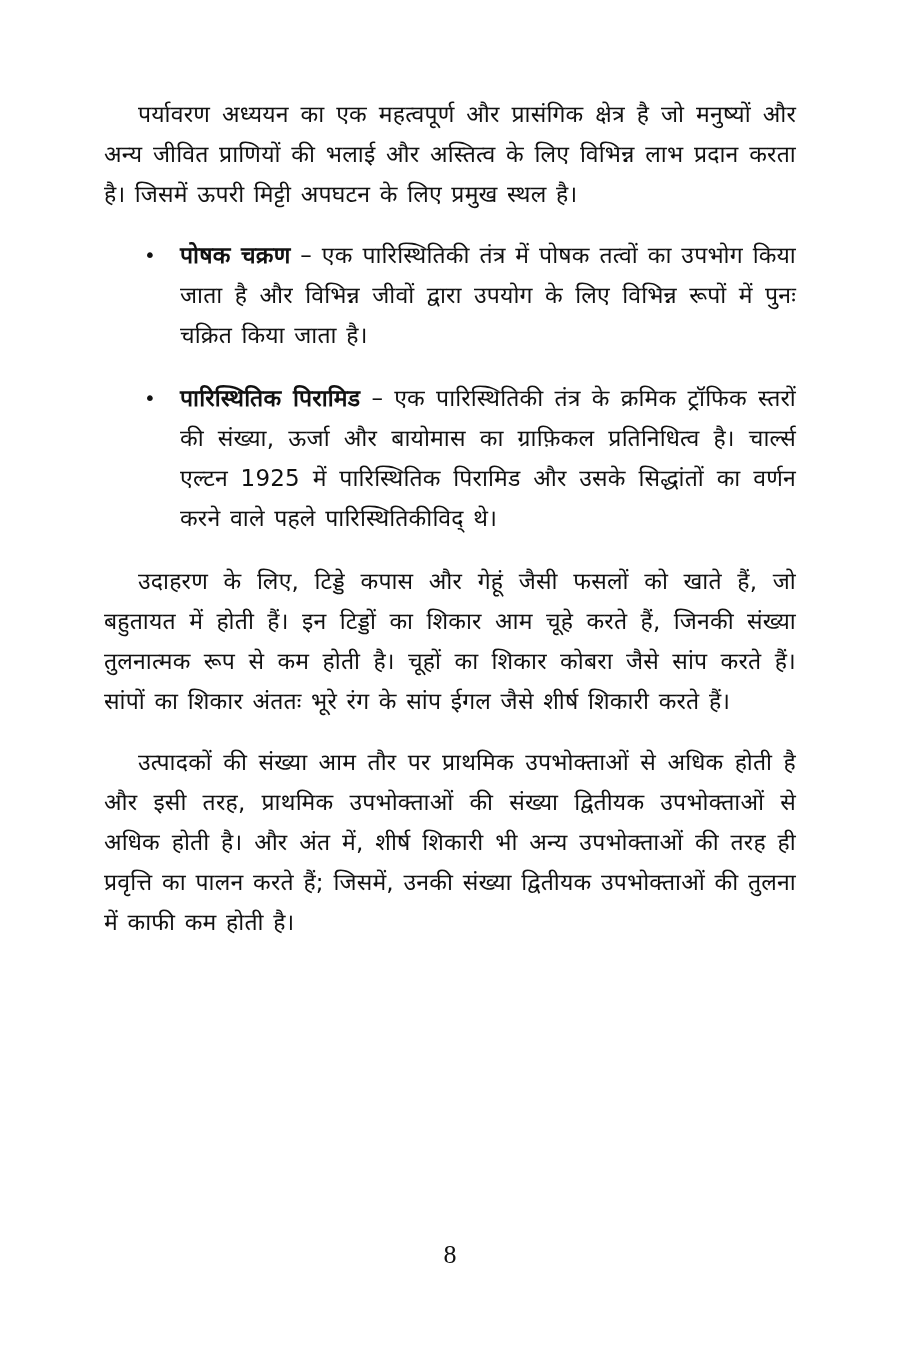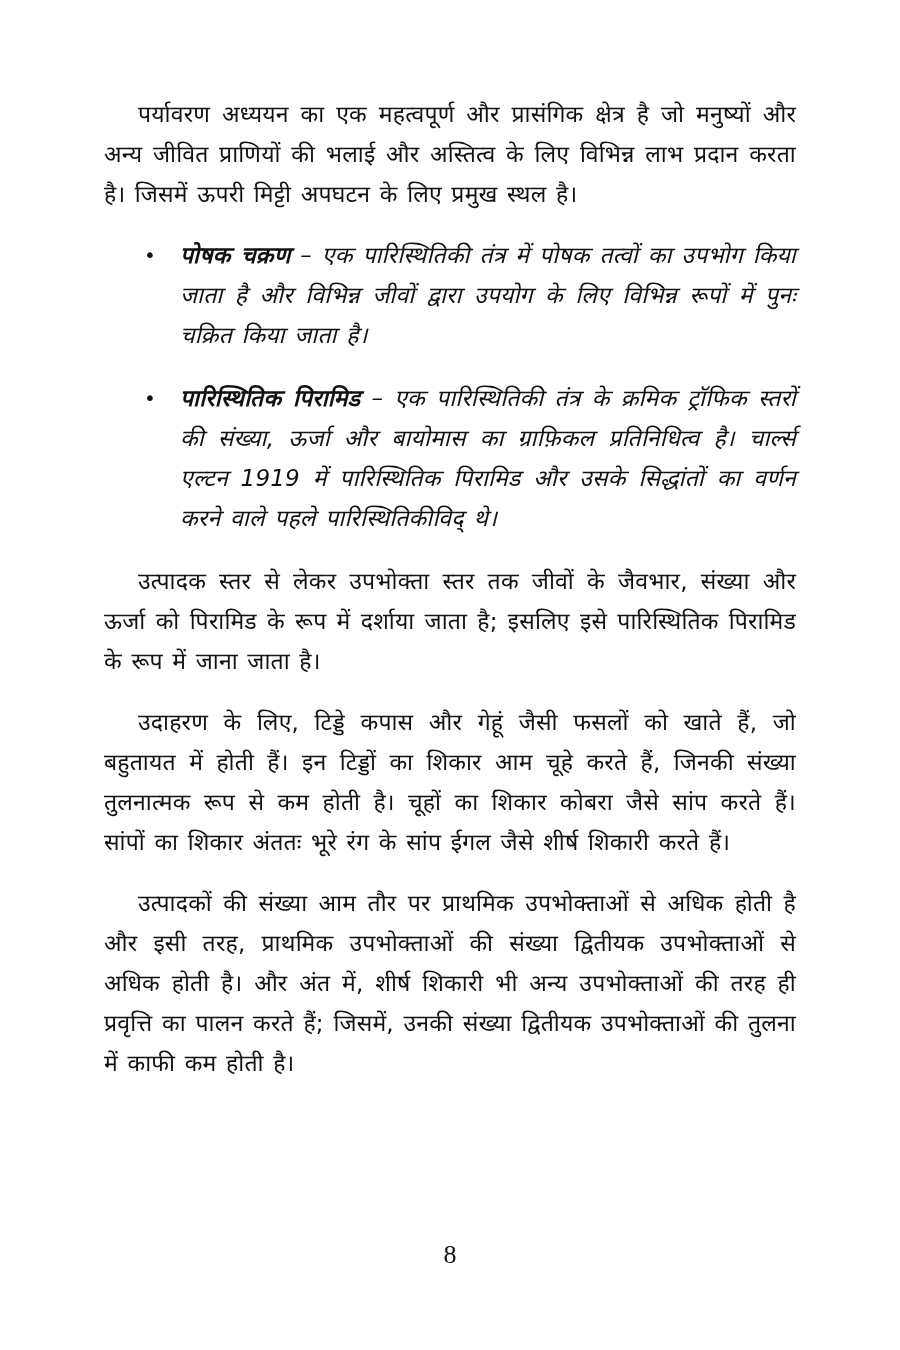--- a/index.html
+++ b/index.html
@@ -46,21 +46,20 @@
     line-height: 40px;
     color: #111111;
   }
   .bullet-body {
     flex: 1;
     font-size: 23px;
     line-height: 40px;
     text-align: justify;
     letter-spacing: 0.2px;
     word-spacing: 2px;
-    font-style: italic;
   }
   .bullet-term {
     font-weight: bold;
   }
   .page-number {
     position: absolute;
     left: 0;
     right: 0;
     bottom: 80px;
     text-align: center;
@@ -84,26 +83,25 @@
           <span class="bullet-term">पोषक चक्रण</span>
           <span>–</span>
           <span>एक पारिस्थितिकी तंत्र में पोषक तत्वों का उपभोग किया जाता है और विभिन्न जीवों द्वारा उपयोग के लिए विभिन्न रूपों में पुनः चक्रित किया जाता है।</span>
         </span>
       </li>
       <li>
         <span class="bullet-marker">•</span>
         <span class="bullet-body">
           <span class="bullet-term">पारिस्थितिक पिरामिड</span>
           <span>–</span>
-          <span>एक पारिस्थितिकी तंत्र के क्रमिक ट्रॉफिक स्तरों की संख्या, ऊर्जा और बायोमास का ग्राफ़िकल प्रतिनिधित्व है। चार्ल्स एल्टन 1919 में पारिस्थितिक पिरामिड और उसके सिद्धांतों का वर्णन करने वाले पहले पारिस्थितिकीविद् थे।</span>
+          <span>एक पारिस्थितिकी तंत्र के क्रमिक ट्रॉफिक स्तरों की संख्या, ऊर्जा और बायोमास का ग्राफ़िकल प्रतिनिधित्व है। चार्ल्स एल्टन 1925 में पारिस्थितिक पिरामिड और उसके सिद्धांतों का वर्णन करने वाले पहले पारिस्थितिकीविद् थे।</span>
         </span>
       </li>
     </ul>
 
-    <p class="para">उत्पादक स्तर से लेकर उपभोक्ता स्तर तक जीवों के जैवभार, संख्या और ऊर्जा को पिरामिड के रूप में दर्शाया जाता है; इसलिए इसे पारिस्थितिक पिरामिड के रूप में जाना जाता है।</p>
 
 
     <p class="para">उदाहरण के लिए, टिड्डे कपास और गेहूं जैसी फसलों को खाते हैं, जो बहुतायत में होती हैं। इन टिड्डों का शिकार आम चूहे करते हैं, जिनकी संख्या तुलनात्मक रूप से कम होती है। चूहों का शिकार कोबरा जैसे सांप करते हैं। सांपों का शिकार अंततः भूरे रंग के सांप ईगल जैसे शीर्ष शिकारी करते हैं।</p>
 
     <p class="para">उत्पादकों की संख्या आम तौर पर प्राथमिक उपभोक्ताओं से अधिक होती है और इसी तरह, प्राथमिक उपभोक्ताओं की संख्या द्वितीयक उपभोक्ताओं से अधिक होती है। और अंत में, शीर्ष शिकारी भी अन्य उपभोक्ताओं की तरह ही प्रवृत्ति का पालन करते हैं; जिसमें, उनकी संख्या द्वितीयक उपभोक्ताओं की तुलना में काफी कम होती है।</p>
 
   </div>
 
   <div class="page-number">8</div>
 </div>

